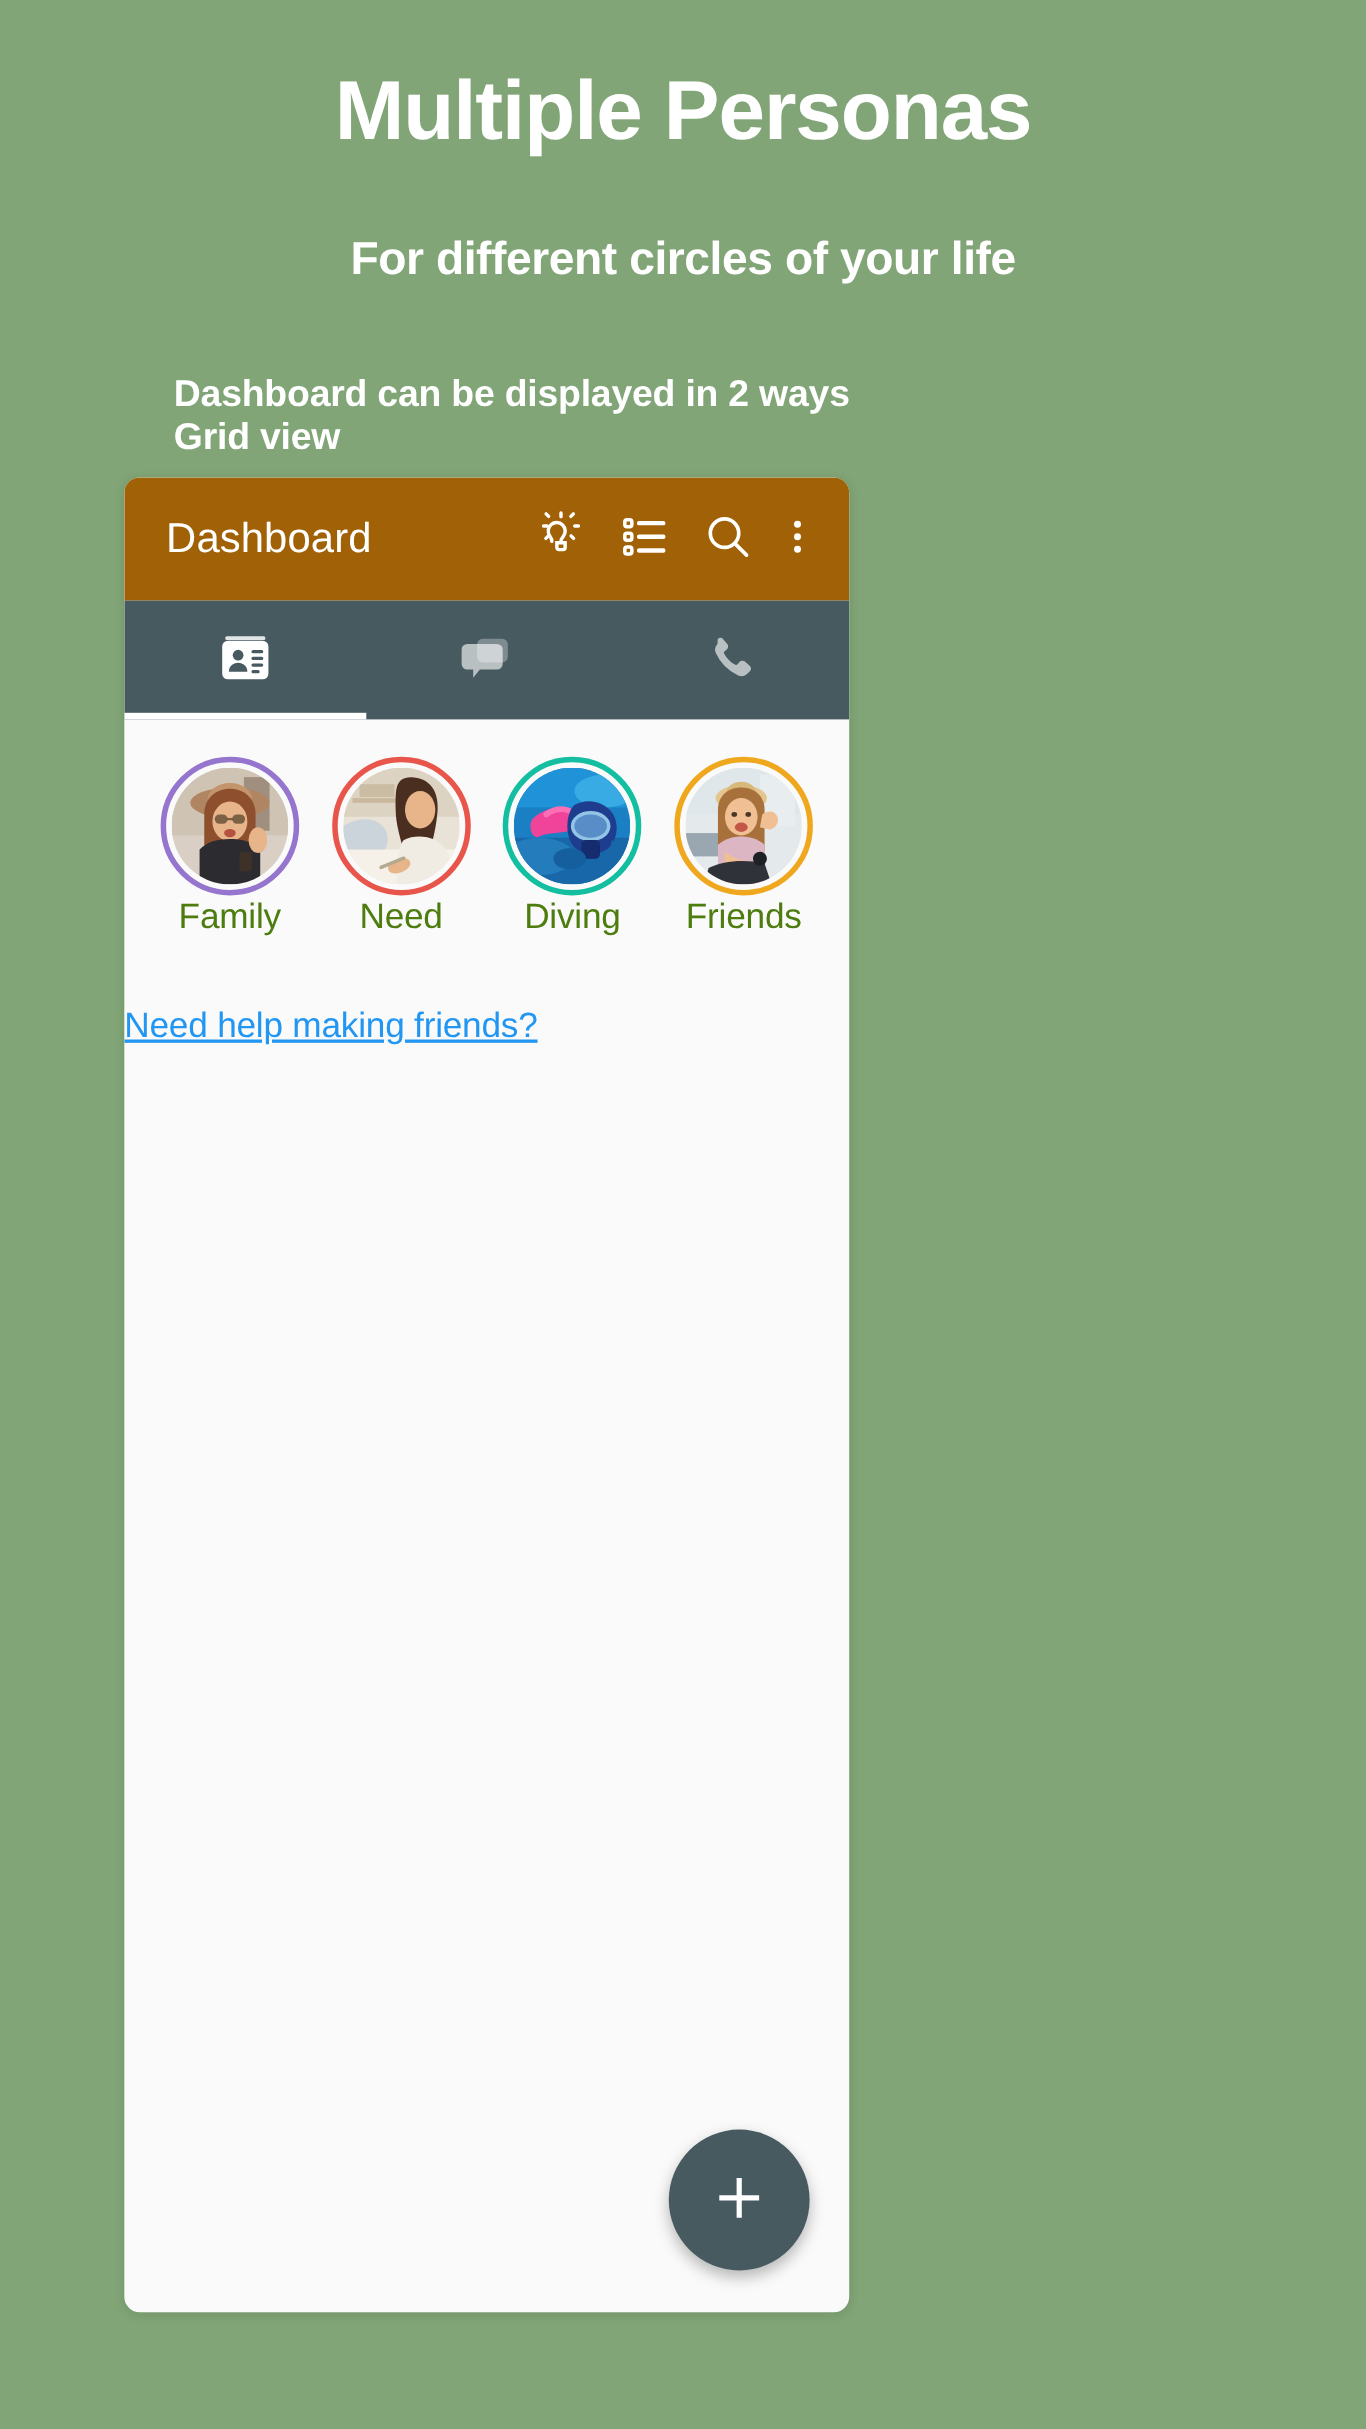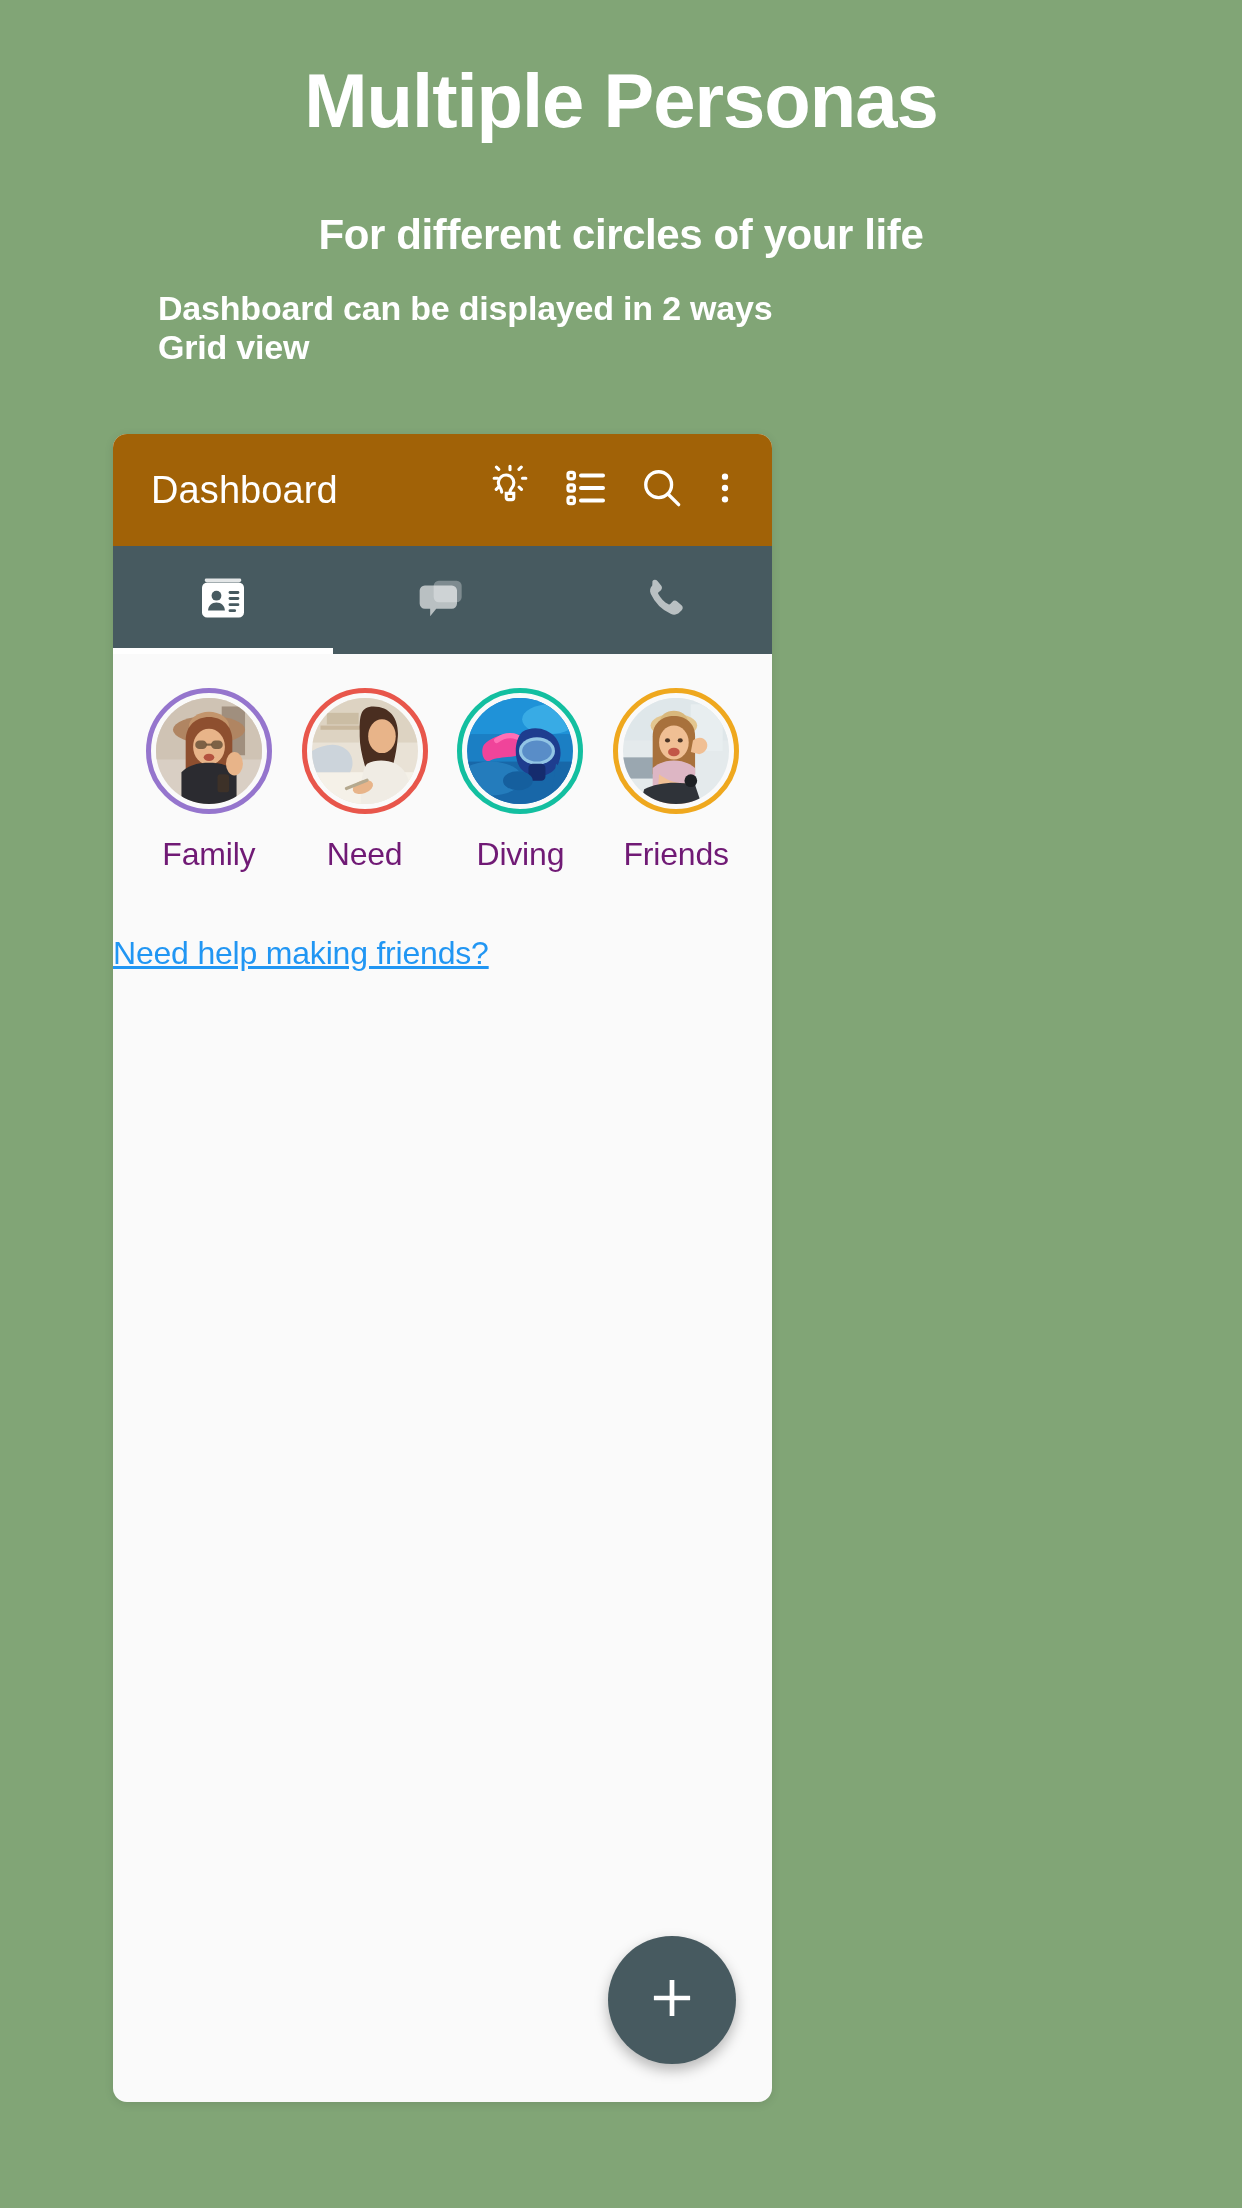--- a/index.html
+++ b/index.html
@@ -38,21 +38,21 @@
     font-weight: bold;
     margin-top: 72px;
     letter-spacing: -0.4px;
   }
 
   .promo-caption {
     color: #ffffff;
     font-size: 34px;
     font-weight: bold;
     text-align: left;
-    margin: 30px 0 0 158px;
+    margin: 80px 0 0 158px;
     line-height: 1.15;
     letter-spacing: -0.2px;
   }
   .promo-caption .cap-line { display: block; }
 
   
   .phone {
     position: absolute;
     left: 113px;
     top: 434px;
@@ -140,23 +140,23 @@
   .avatar-img {
     width: 100%;
     height: 100%;
     border-radius: 50%;
     overflow: hidden;
     position: relative;
   }
   .avatar-img svg { display: block; width: 100%; height: 100%; }
 
   .persona-label {
-    margin-top: 22px;
+    margin-top: 1px;
     font-size: 32px;
-    color: #701a75;
+    color: #4d7c0f;
     letter-spacing: -0.2px;
     text-align: center;
   }
 
   
   .help-link-wrap {
     margin-top: 62px;
   }
   .help-link {
     color: #2196f3;

